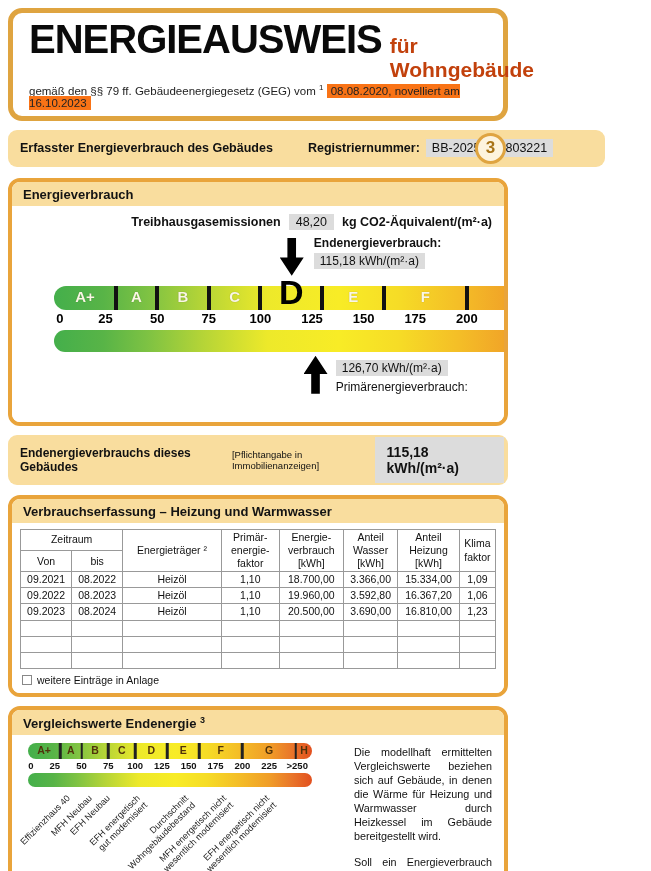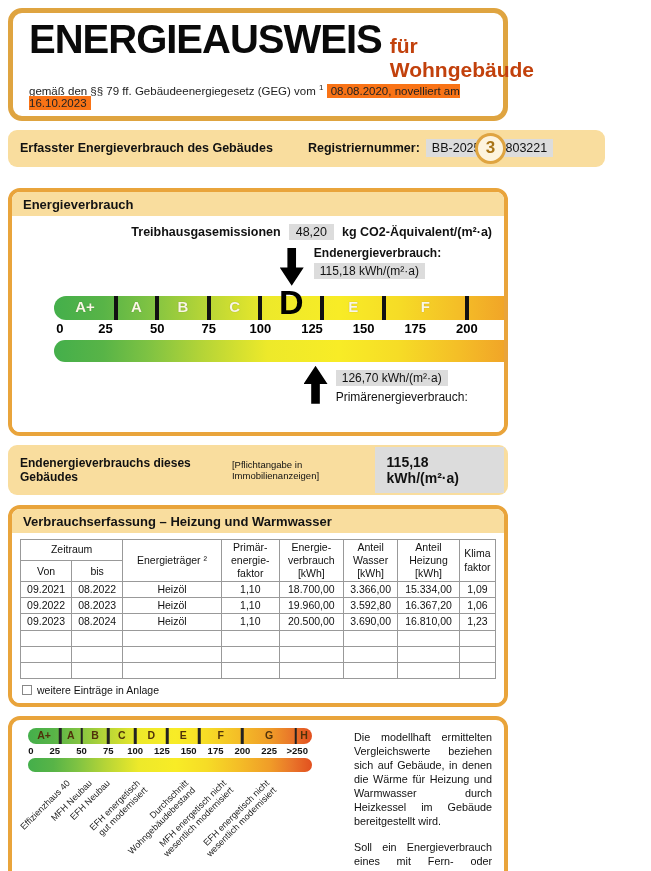--- a/index.html
+++ b/index.html
@@ -10,21 +10,21 @@
   .header-box { border:5px solid #DFA440; border-radius:14px; background:#fff;
     padding:4px 16px 7px 16px; margin-bottom:9px; }
   .title-row { display:flex; align-items:baseline; gap:8px; }
   .main-title { font-size:40px; font-weight:bold; letter-spacing:-1px; color:#0a0a0a; }
   .sub-title { font-size:21px; font-weight:bold; color:#c2410c; }
   .law-line { font-size:11.5px; color:#222; margin-top:1px; }
   .law-line sup { font-size:8px; }
   .gray-hl { background:#f97316; padding:1px 4px; }
 
   
-  .registry-row { position:relative; margin-bottom:21px; height:37px; }
+  .registry-row { position:relative; margin-bottom:11px; height:37px; }
   .registry-bar { background:#F9DD9E; border-radius:9px; height:37px; width:597px;
     display:flex; align-items:center; padding:0 12px; gap:6px; }
   .registry-title { font-size:12.5px; font-weight:bold; width:260px; }
   .registry-label { font-size:12.5px; font-weight:bold; margin-left:22px; }
   .registry-value { font-size:12.5px; background:#DCDCDC; padding:2px 6px; }
   .page-circle { position:absolute; right:2px; top:3px; width:31px; height:31px; border-radius:50%;
     border:3px solid #DFA440; background:#FDF4DE; color:#A87417; font-weight:bold; font-size:17px;
     display:flex; align-items:center; justify-content:center; }
 
   
@@ -296,20 +296,24 @@
         </tbody>
       </table>
       <div class="checkbox-row">
         <span class="checkbox"></span>
         <span>weitere Einträge in Anlage</span>
       </div>
     </div>
   </div>
 
   <div class="section-box">
+    <div class="section-head">
+      <span>Vergleichswerte Endenergie</span>
+      <sup>3</sup>
+    </div>
     <div class="compare-body">
       <div class="compare-left">
         <div class="scale-sm">
           <div class="bar bar-sm-top">
             <span class="cls-letter-sm" style="left:5.66%">A+</span>
             <span class="tick-sm" style="left:11.32%"></span>
             <span class="cls-letter-sm" style="left:15.09%">A</span>
             <span class="tick-sm" style="left:18.87%"></span>
             <span class="cls-letter-sm" style="left:23.58%">B</span>
             <span class="tick-sm" style="left:28.30%"></span>

